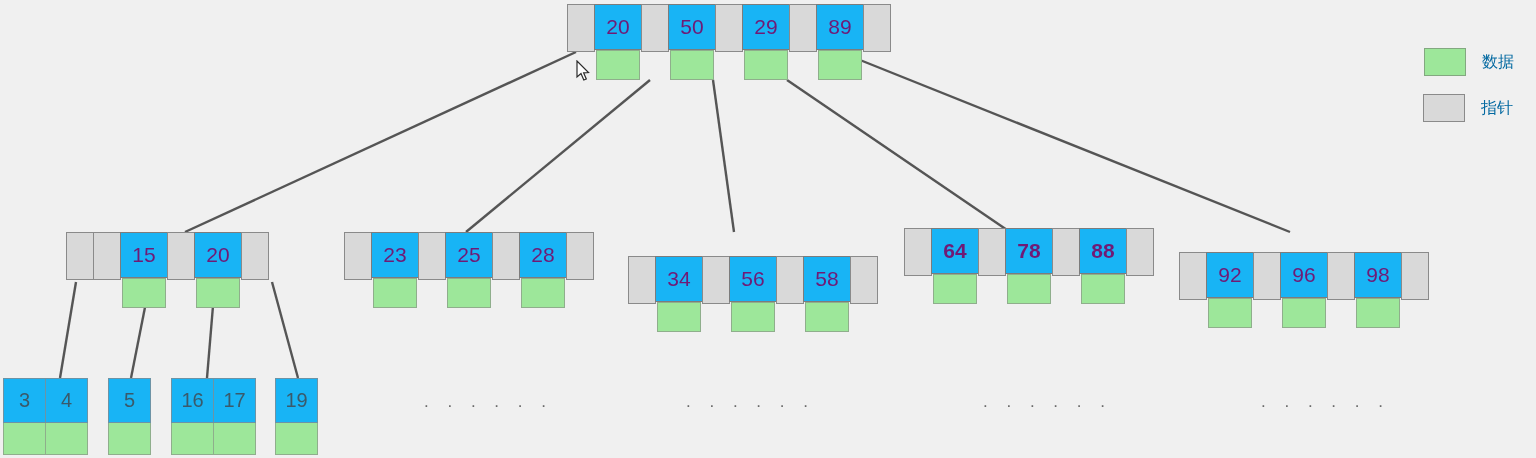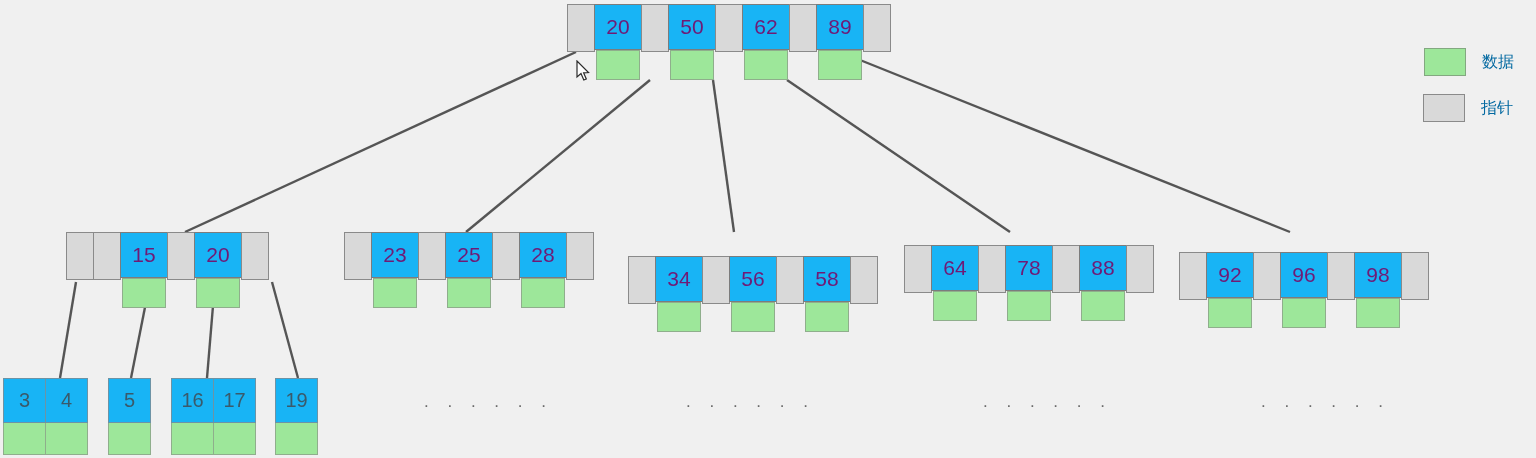--- a/index.html
+++ b/index.html
@@ -166,21 +166,21 @@
         <div class="kbox">20</div>
         <div class="dbox"></div>
       </div>
       <div class="ptr"></div>
       <div class="key">
         <div class="kbox">50</div>
         <div class="dbox"></div>
       </div>
       <div class="ptr"></div>
       <div class="key">
-        <div class="kbox">62</div>
+        <div class="kbox">29</div>
         <div class="dbox"></div>
       </div>
       <div class="ptr"></div>
       <div class="key">
         <div class="kbox">89</div>
         <div class="dbox"></div>
       </div>
       <div class="ptr"></div>
     </div>
 
@@ -228,21 +228,21 @@
           <div class="kbox">56</div>
           <div class="dbox"></div>
         </div>
         <div class="ptr"></div>
         <div class="key">
           <div class="kbox">58</div>
           <div class="dbox"></div>
         </div>
         <div class="ptr"></div>
       </div>
-      <div class="node" style="left: 905px; top: 245px;">
+      <div class="node" style="left: 905px; top: 228px; font-weight: bold;">
         <div class="ptr"></div>
         <div class="key">
           <div class="kbox">64</div>
           <div class="dbox"></div>
         </div>
         <div class="ptr"></div>
         <div class="key">
           <div class="kbox">78</div>
           <div class="dbox"></div>
         </div>

